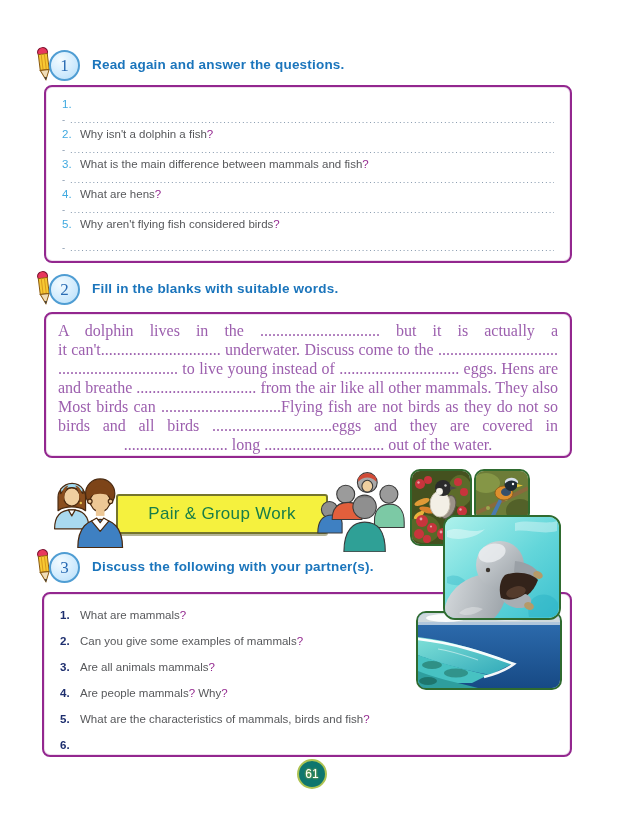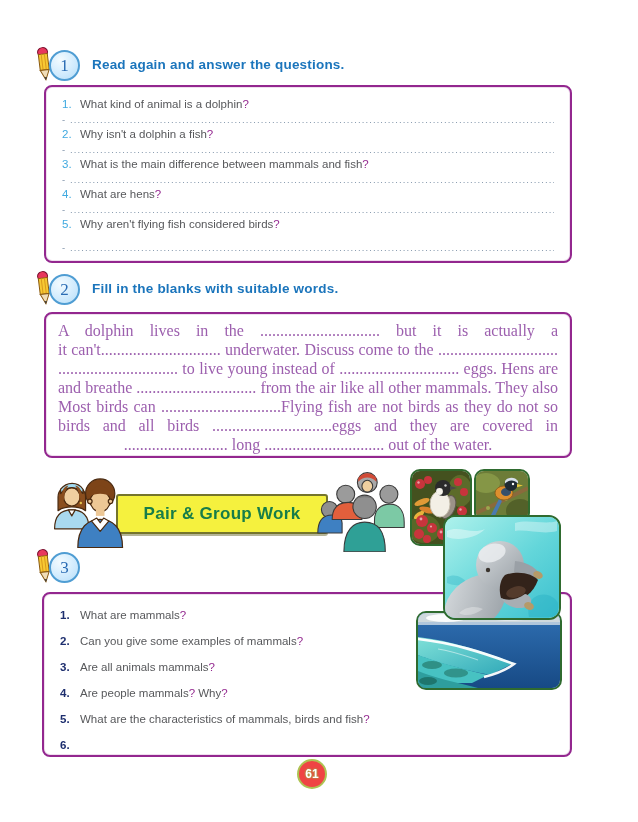--- a/index.html
+++ b/index.html
@@ -23,33 +23,33 @@
   .a-row{height:14px;line-height:13px;font-size:9.5px;color:#7e92a8;letter-spacing:1.1px;
          white-space:nowrap;overflow:hidden;}
   .qm .qmark{color:#93278f;}
   
   .fill-line{font-size:16px;line-height:19px;color:#9c5fae;text-align:justify;text-align-last:justify;
              white-space:normal;overflow:hidden;height:19px;font-family:Liberation Serif, serif;}
   .fill-line.center{text-align:left;text-align-last:center;}
   
   .banner{position:absolute;left:116px;top:494px;width:208px;height:36px;background:#f5f13e;
           border:2px solid #75752c;border-radius:3px;display:flex;align-items:center;justify-content:center;
-          font-size:17px;font-weight:bold;color:#177d49;letter-spacing:.3px;
+          font-size:17px;font-weight:normal;color:#177d49;letter-spacing:.3px;
           box-shadow:0 2px 0 rgba(90,90,25,.45);z-index:1;}
   .people{position:absolute;z-index:2;}
   
   .photo{position:absolute;border:2px solid #2f6b2f;border-radius:10px;overflow:hidden;background:#cfe7e2;}
   .photo svg{display:block;}
   
   .d-row{display:flex;align-items:flex-start;height:26px;line-height:14px;font-size:11.5px;color:#57585b;}
   .d-num{width:20px;flex:0 0 20px;font-weight:bold;color:#1d2e6e;}
   
   .page-circle{position:absolute;left:297px;top:759px;width:26px;height:26px;border-radius:50%;
-               background:#ef4444;border:2px solid #aec353;display:flex;align-items:center;justify-content:center;
-               font-size:12px;font-weight:bold;color:#ffffff;z-index:6;
+               background:#0f766e;border:2px solid #aec353;display:flex;align-items:center;justify-content:center;
+               font-size:12px;font-weight:normal;color:#ffffff;z-index:6;
                text-shadow:0 0 2px #9fb544,0 0 2px #9fb544;}
 </style>
 </head>
 <body>
 
 <div class="page">
 
   <div class="ex-header" style="left:36px;top:46px;">
     <div class="ex-icon">
       <svg class="pencil" viewBox="0 0 16 34">
@@ -63,21 +63,20 @@
       <div class="badge">
         <span>1</span>
       </div>
     </div>
     <div class="ex-title">Read again and answer the questions.</div>
   </div>
 
   <div class="pbox" style="left:44px;top:85px;width:528px;height:178px;padding:10px 16px 0 16px;box-sizing:border-box;">
     <div class="q-row">
       <span class="q-num">1.</span>
-      <span class="qm">What kind of animal is a dolphin<span class="qmark">?</span></span>
     </div>
     <div class="a-row">- ........................................................................................................................................</div>
     <div class="q-row">
       <span class="q-num">2.</span>
       <span class="qm">Why isn't a dolphin a fish<span class="qmark">?</span></span>
     </div>
     <div class="a-row">- ........................................................................................................................................</div>
     <div class="q-row">
       <span class="q-num">3.</span>
       <span class="qm">What is the main difference between mammals and fish<span class="qmark">?</span></span>
@@ -295,20 +294,21 @@
         <rect x="3.5" y="7" width="9" height="16" fill="#f7c933" stroke="#8a5a12" stroke-width="1"></rect>
         <line x1="6.4" y1="7" x2="6.4" y2="23" stroke="#d89a1e" stroke-width="1"></line>
         <line x1="9.6" y1="7" x2="9.6" y2="23" stroke="#d89a1e" stroke-width="1"></line>
         <path d="M3.5 23 L8 33 L12.5 23 Z" fill="#f0ddb8" stroke="#8a5a12" stroke-width="1"></path>
         <path d="M6.7 30.2 L8 33 L9.3 30.2 Z" fill="#3a3a3a"></path>
       </svg>
       <div class="badge">
         <span>3</span>
       </div>
     </div>
+    <div class="ex-title">Discuss the following with your partner(s).</div>
   </div>
 
   <div class="pbox" style="left:42px;top:592px;width:530px;height:165px;padding:14px 16px 0 16px;box-sizing:border-box;z-index:1;">
     <div class="d-row">
       <span class="d-num">1.</span>
       <span class="qm">What are mammals<span class="qmark">?</span></span>
     </div>
     <div class="d-row">
       <span class="d-num">2.</span>
       <span class="qm">Can you give some examples of mammals<span class="qmark">?</span></span>

